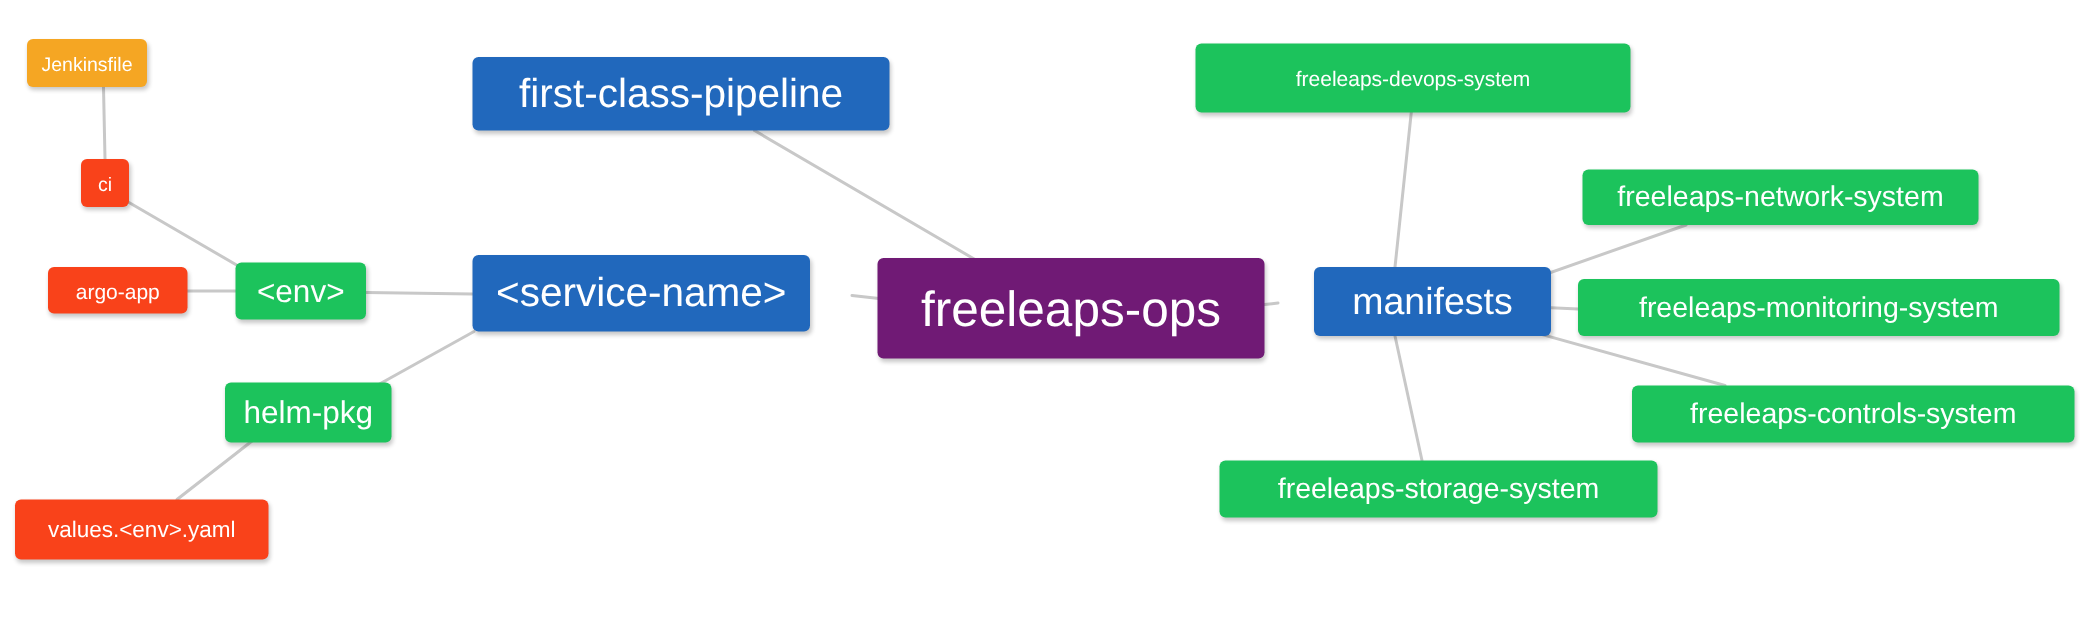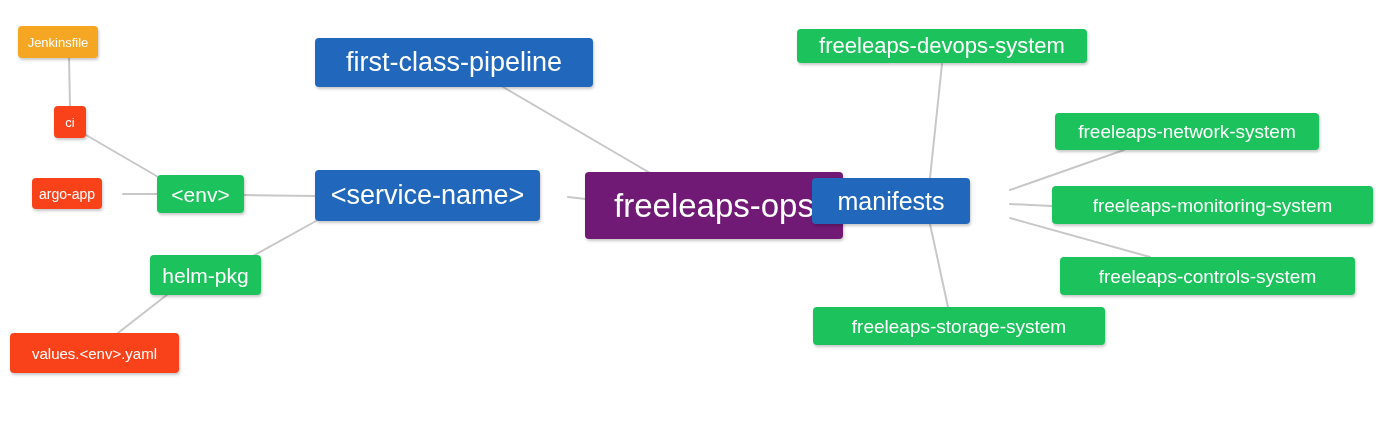--- a/index.html
+++ b/index.html
@@ -64,27 +64,27 @@
       <line x1="843" y1="203" x2="852" y2="202" stroke="#c8c8c8" stroke-width="2" stroke-linecap="round"></line>
       <line x1="930" y1="178" x2="942" y2="64" stroke="#c8c8c8" stroke-width="2" stroke-linecap="round"></line>
       <line x1="1010" y1="190" x2="1124" y2="150" stroke="#c8c8c8" stroke-width="2" stroke-linecap="round"></line>
       <line x1="1010" y1="204" x2="1052" y2="206" stroke="#c8c8c8" stroke-width="2" stroke-linecap="round"></line>
       <line x1="1010" y1="218" x2="1150" y2="257" stroke="#c8c8c8" stroke-width="2" stroke-linecap="round"></line>
       <line x1="930" y1="224" x2="948" y2="307" stroke="#c8c8c8" stroke-width="2" stroke-linecap="round"></line>
     </svg>
   <div id="node-layer">
       <div class="node n-orange" style="left: 18px; top: 26px; width: 80px; height: 32px; font-size: 13px;">Jenkinsfile</div>
       <div class="node n-red" style="left: 54px; top: 106px; width: 32px; height: 32px; font-size: 13px;">ci</div>
-      <div class="node n-red" style="left: 32px; top: 178px; width: 70px; height: 31px; font-size: 14px;">argo-app</div>
+      <div class="node n-red" style="left: 32px; top: 178px; width: 93px; height: 31px; font-size: 14px;">argo-app</div>
       <div class="node n-green" style="left: 157px; top: 175px; width: 87px; height: 38px; font-size: 21px;">&lt;env&gt;</div>
       <div class="node n-blue" style="left: 315px; top: 170px; width: 225px; height: 51px; font-size: 27px;">&lt;service-name&gt;</div>
       <div class="node n-blue" style="left: 315px; top: 38px; width: 278px; height: 49px; font-size: 27px;">first-class-pipeline</div>
       <div class="node n-dark" style="left: 585px; top: 172px; width: 258px; height: 67px; font-size: 33px;">freeleaps-ops</div>
-      <div class="node n-blue" style="left: 812px; top: 178px; width: 158px; height: 46px; font-size: 25px;">manifests</div>
+      <div class="node n-blue" style="left: 876px; top: 178px; width: 158px; height: 46px; font-size: 25px;">manifests</div>
       <div class="node n-green" style="left: 150px; top: 255px; width: 111px; height: 40px; font-size: 21px;">helm-pkg</div>
       <div class="node n-red" style="left: 10px; top: 333px; width: 169px; height: 40px; font-size: 15px;">values.&lt;env&gt;.yaml</div>
-      <div class="node n-green" style="left: 797px; top: 29px; width: 290px; height: 34px; font-size: 22px;">freeleaps-devops-system</div>
+      <div class="node n-green" style="left: 797px; top: 29px; width: 290px; height: 46px; font-size: 14px;">freeleaps-devops-system</div>
       <div class="node n-green" style="left: 1055px; top: 113px; width: 264px; height: 37px; font-size: 19px;">freeleaps-network-system</div>
       <div class="node n-green" style="left: 1052px; top: 186px; width: 321px; height: 38px; font-size: 19px;">freeleaps-monitoring-system</div>
-      <div class="node n-green" style="left: 1060px; top: 257px; width: 295px; height: 38px; font-size: 19px;">freeleaps-controls-system</div>
+      <div class="node n-green" style="left: 1088px; top: 257px; width: 295px; height: 38px; font-size: 19px;">freeleaps-controls-system</div>
       <div class="node n-green" style="left: 813px; top: 307px; width: 292px; height: 38px; font-size: 19px;">freeleaps-storage-system</div>
     </div>
 </div>
 
 </body></html>

